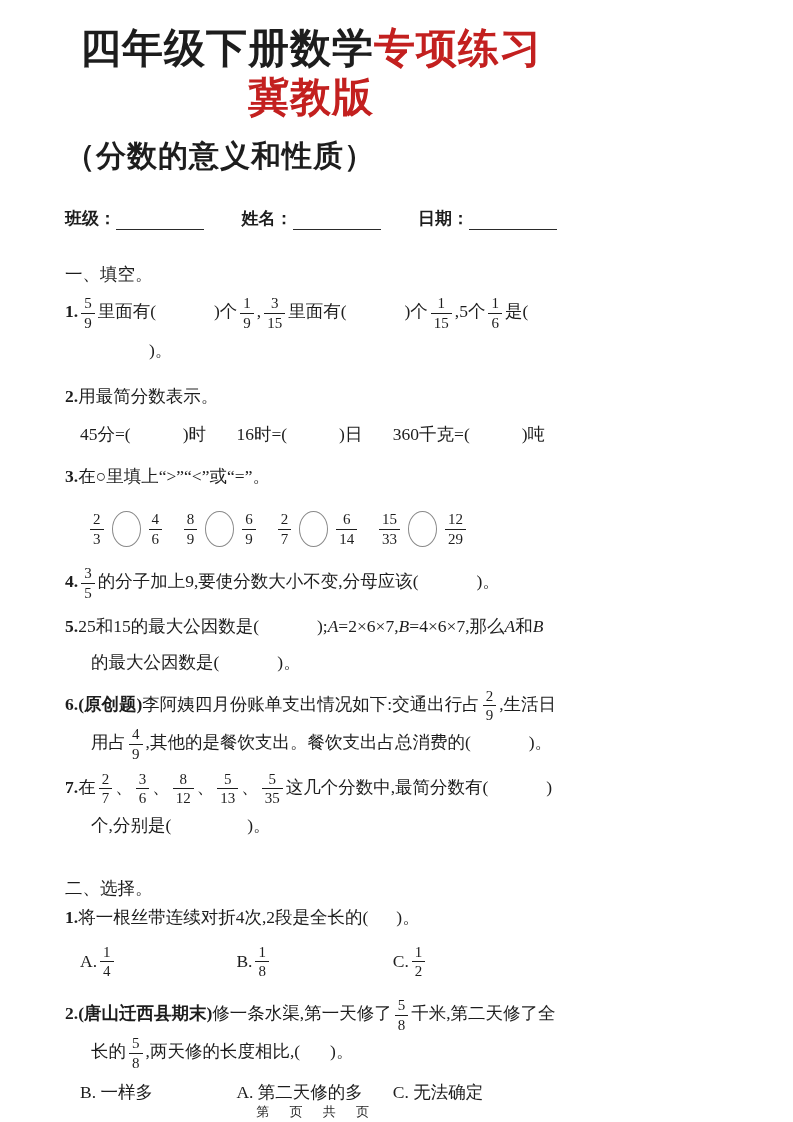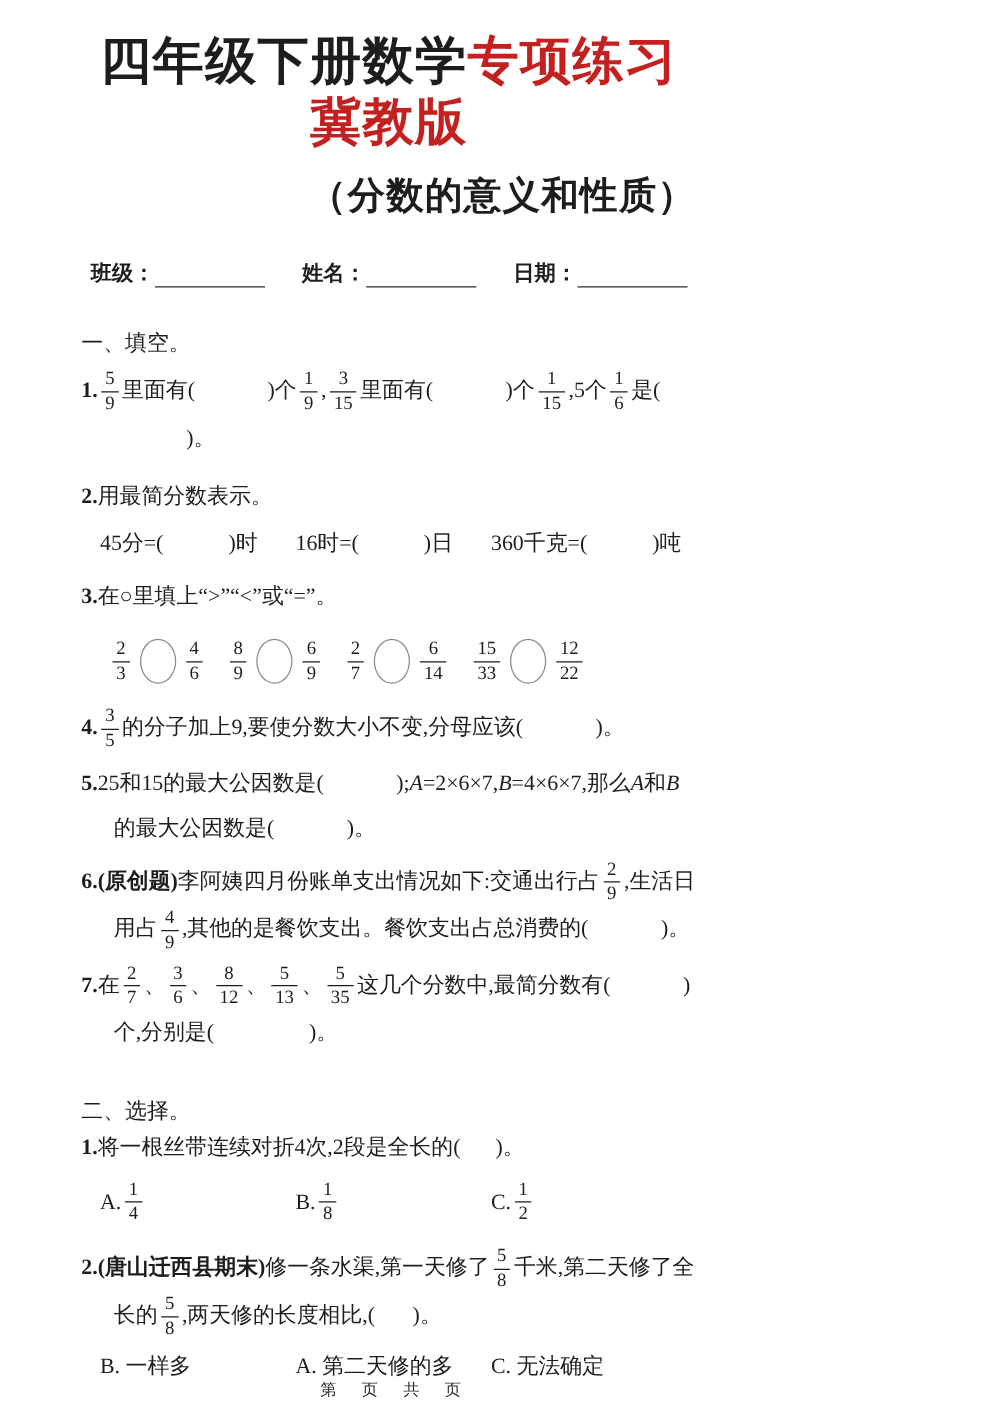--- a/index.html
+++ b/index.html
@@ -9,25 +9,25 @@
     font-family:"Liberation Serif","DejaVu Serif",serif;
   }
   .page{box-sizing:border-box;width:629px;height:1122px;padding:24px 72px 0 65px;position:relative;}
 
   
   .title{
     margin:0;text-align:center;font-size:41px;font-weight:700;letter-spacing:1px;
     font-family:"Liberation Sans","DejaVu Sans",sans-serif;line-height:1.2;
   }
   .subtitle{
-    margin:14px 0 0;text-align:right;font-size:30px;font-weight:700;letter-spacing:1px;
+    margin:14px 0 0;text-align:left;font-size:30px;font-weight:700;letter-spacing:1px;
     font-family:"Liberation Sans","DejaVu Sans",sans-serif;
   }
   .info-row{
-    margin-top:30px;display:flex;justify-content:center;gap:30px;
+    margin-top:30px;display:flex;justify-content:space-between;gap:30px;
     font-family:"Liberation Sans","DejaVu Sans",sans-serif;
     font-size:17px;font-weight:600;
   }
   .info-row .row-item{display:inline-flex;align-items:flex-end;}
 
   
   .sec-head{font-size:17.5px;margin:32px 0 0;}
   .q{font-size:17.5px;line-height:2.05;padding-left:26px;text-indent:-26px;}
   .b{font-weight:bold;}
   .i{font-style:italic;}
@@ -147,21 +147,21 @@
         </span>
       </span>
       <span class="row-item">
         <span class="frac">
           <span class="num">15</span>
           <span class="den">33</span>
         </span>
         <span class="circ"></span>
         <span class="frac">
           <span class="num">12</span>
-          <span class="den">22</span>
+          <span class="den">29</span>
         </span>
       </span>
     </div>
 
   <div class="q" id="q4"><span class="b">4.</span><span class="frac">
         <span class="num">3</span>
         <span class="den">5</span>
       </span>的分子加上9,要使分数大小不变,分母应该(<span class="blank" style="width: 58px;"></span>)。</div>
   <div class="q" id="q5"><span class="b">5.</span>25和15的最大公因数是(<span class="blank" style="width: 58px;"></span>);<span class="i">A</span>=2×6×7,<span class="i">B</span>=4×6×7,那么<span class="i">A</span>和<span class="i">B</span>的最大公因数是(<span class="blank" style="width: 58px;"></span>)。</div>
   <div class="q" id="q6"><span class="b">6.(原创题)</span>李阿姨四月份账单支出情况如下:交通出行占<span class="frac">

